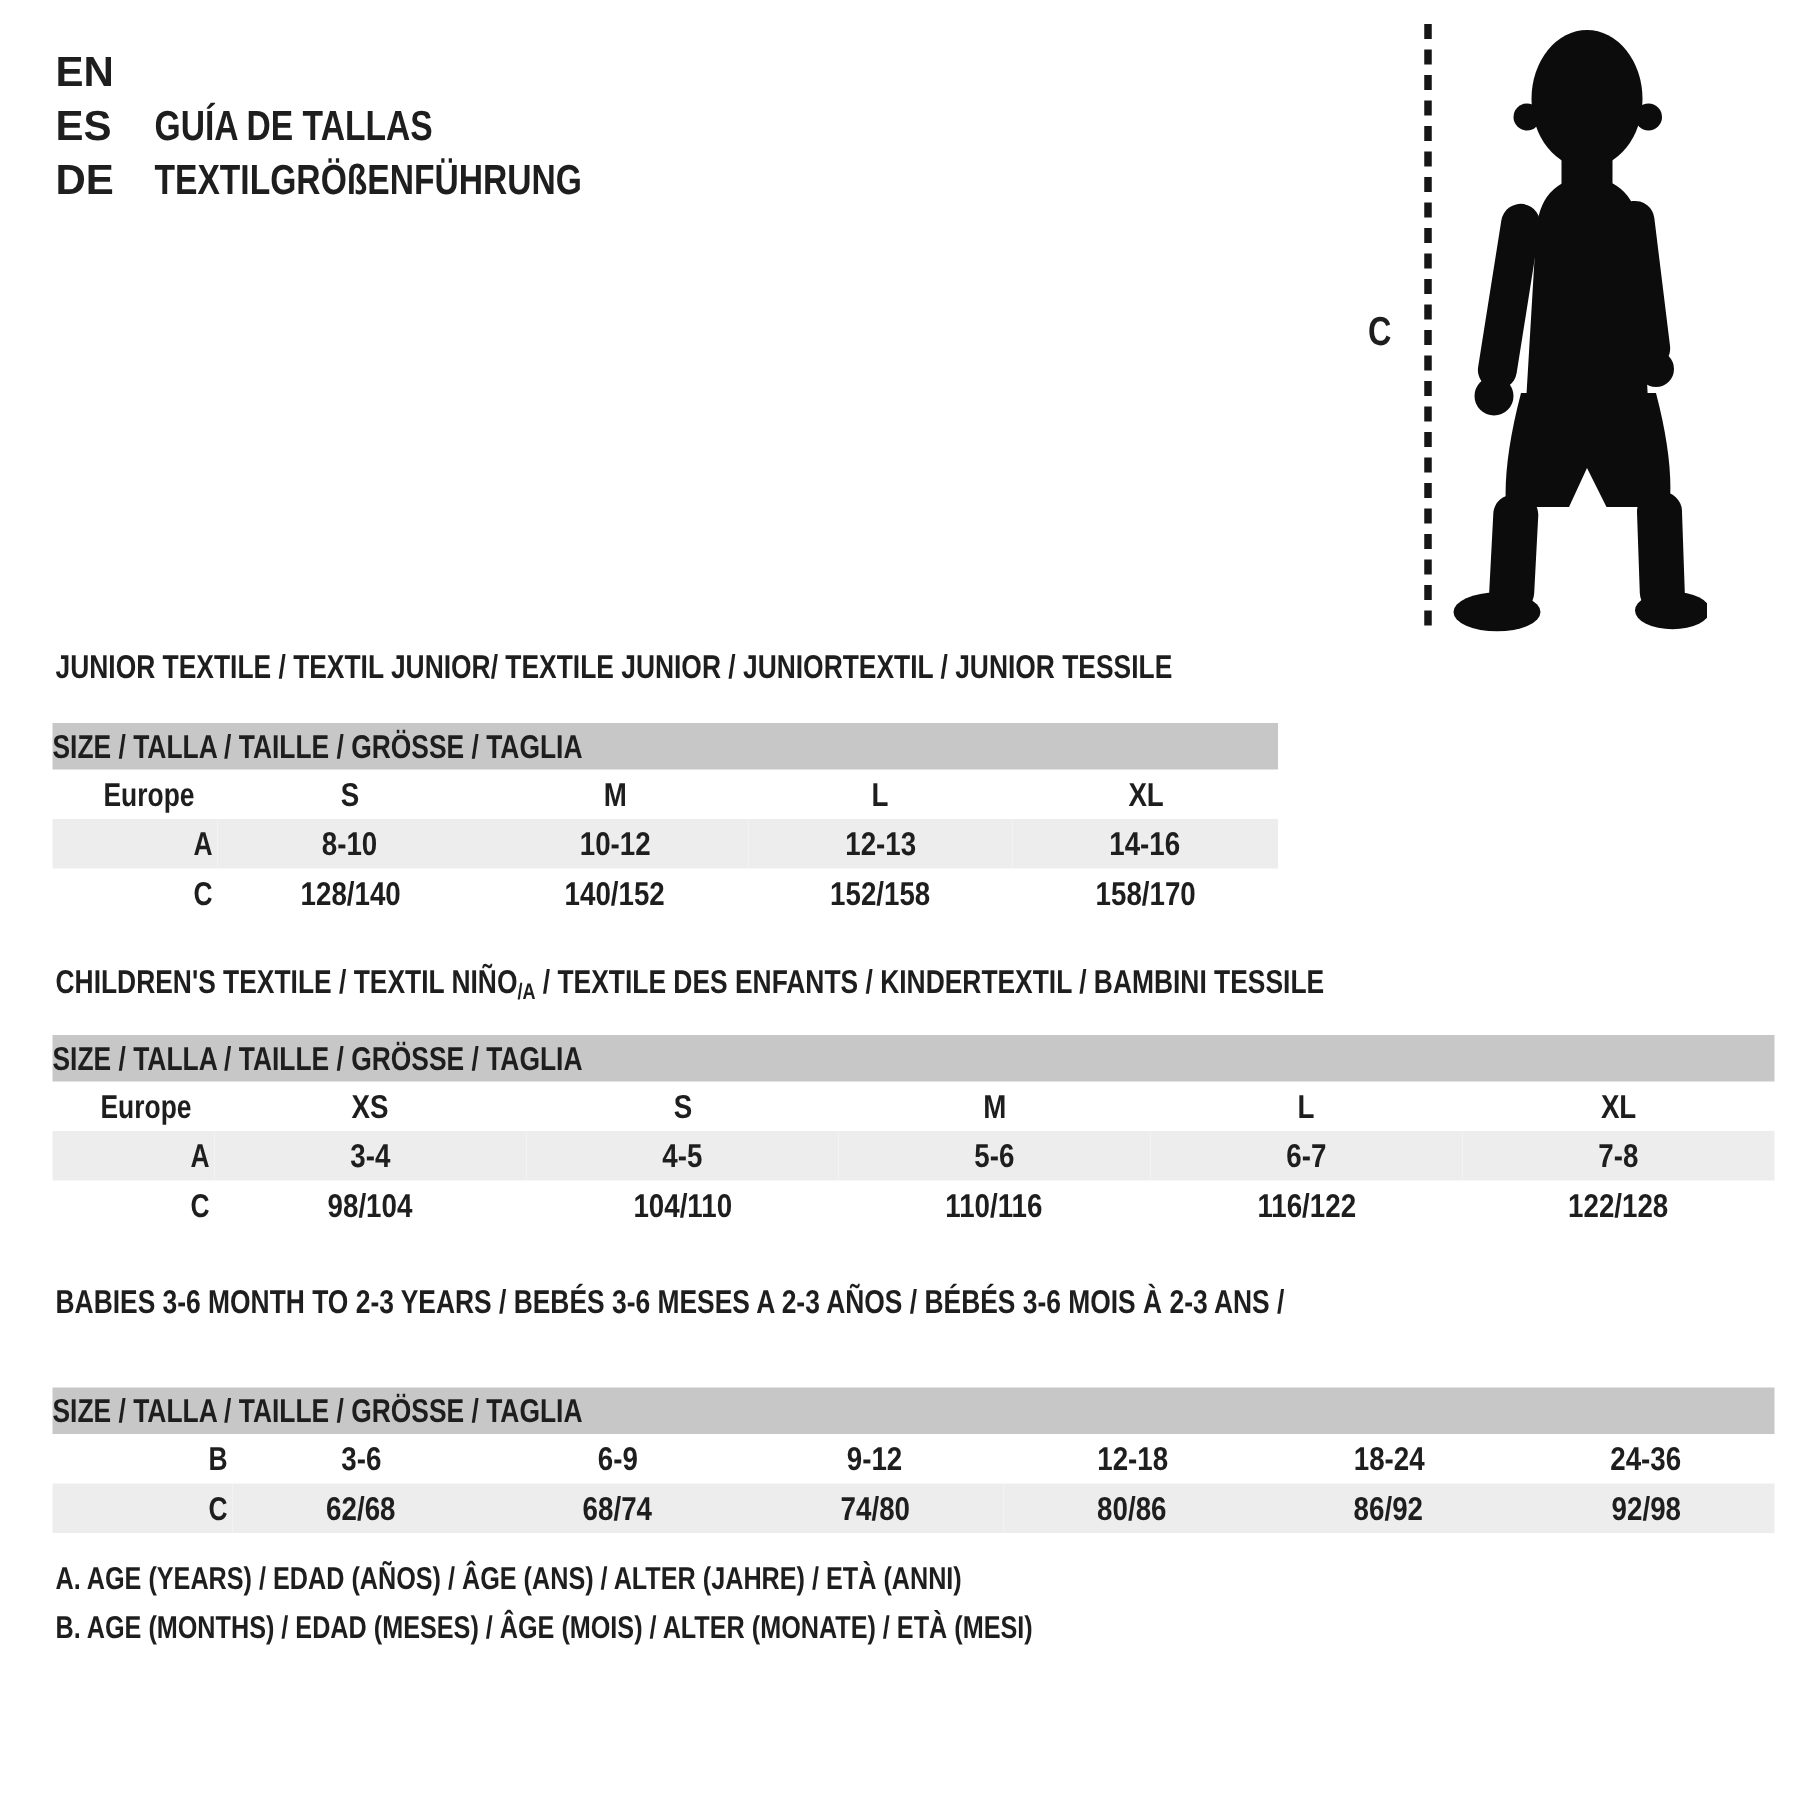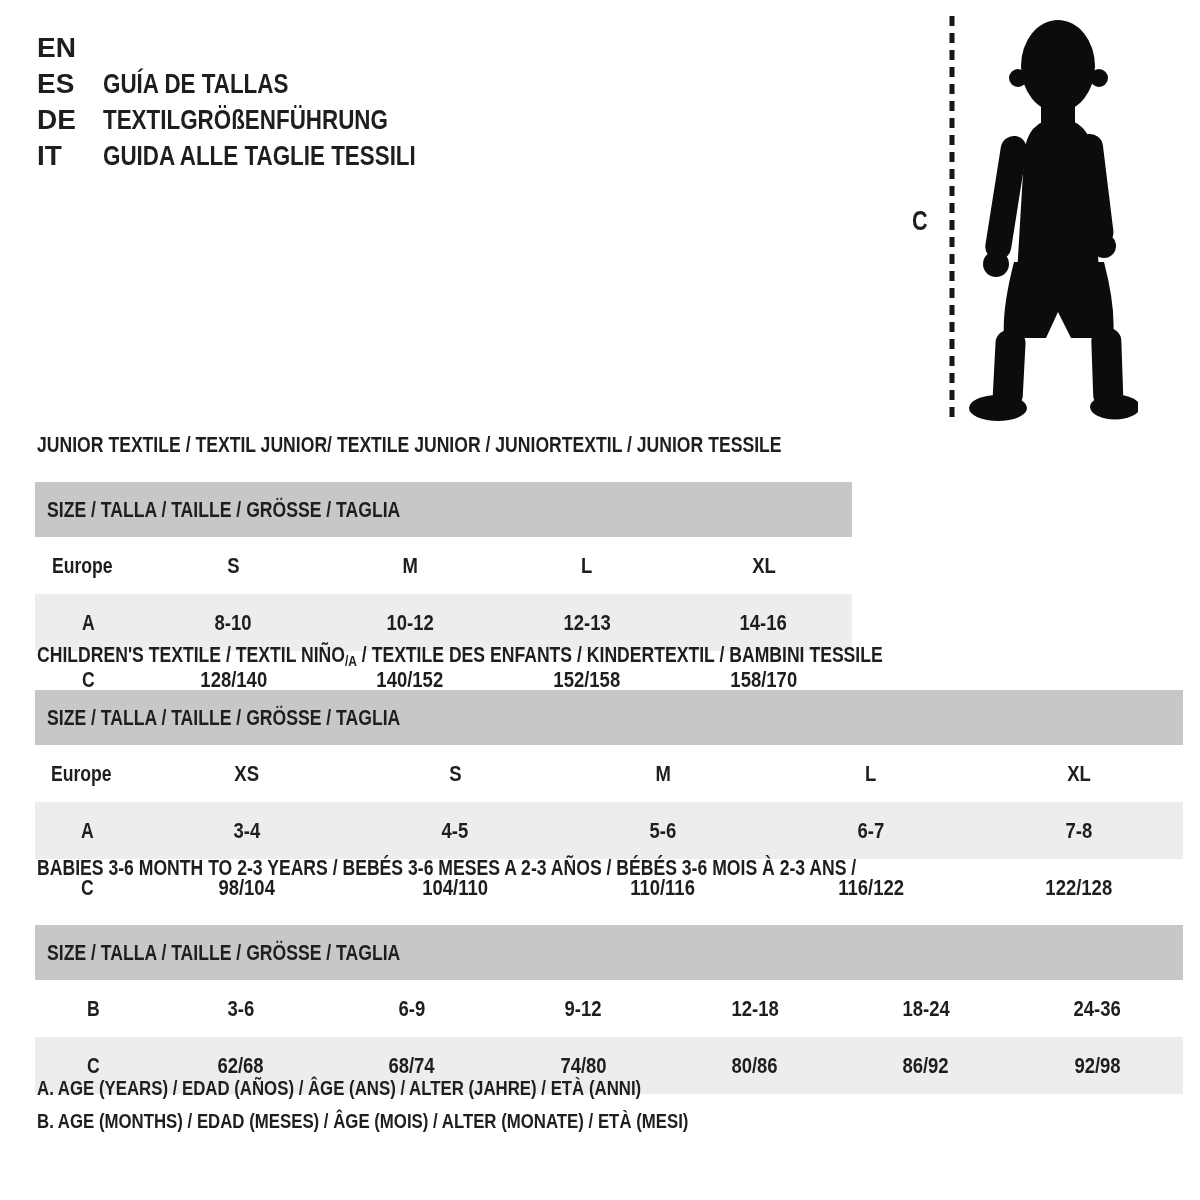--- a/index.html
+++ b/index.html
@@ -24,50 +24,46 @@
   .lang-title{flex:1;}
   
   .dash-line{position:absolute;left:948px;top:16px;}
   .measure-label{position:absolute;left:912px;top:206px;font-size:27px;font-weight:700;}
   .silhouette{position:absolute;left:958px;top:16px;}
   
   .sec-title{position:absolute;left:37px;font-size:22px;font-weight:700;line-height:24px;white-space:nowrap;}
   .sec-title .subsm{font-size:15px;vertical-align:-4px;}
   .babies-title{line-height:33px;}
   table.size-table{position:absolute;left:35px;border-collapse:collapse;table-layout:fixed;font-size:22px;font-weight:700;}
-  table.size-table td{padding:12px;}
+  table.size-table td{padding:0;}
   td.bar{background:var(--bar);height:31px;padding-left:10px;font-size:22px;}
   tr.body-row td{height:33px;}
   tr.alt td{background:var(--alt);}
-  td.lab{text-align:center;padding-left:6px;}
+  td.lab{text-align:right;padding-left:6px;}
   td.val{text-align:center;}
   
-  .notes{position:absolute;left:37px;top:1071px;}
+  .notes{position:absolute;left:37px;top:1036px;}
   .note-line{height:33px;line-height:33px;font-size:21px;font-weight:700;white-space:nowrap;}
 </style>
 </head>
 <body>
 
 <div class="canvas">
 
   <div class="lang-list">
     <div class="lang-row">
       <span class="lang-code">EN</span>
     </div>
     <div class="lang-row">
       <span class="lang-code">ES</span>
       <span class="lang-title"><span class="cond">GUÍA DE TALLAS</span></span>
     </div>
     <div class="lang-row">
       <span class="lang-code">DE</span>
       <span class="lang-title"><span class="cond">TEXTILGRÖßENFÜHRUNG</span></span>
-    </div>
-    <div class="lang-row">
-      <span class="lang-code">IT</span>
-      <span class="lang-title"><span class="cond">GUIDA ALLE TAGLIE TESSILI</span></span>
     </div>
   </div>
 
   <svg class="dash-line" width="8" height="402">
     <line x1="4" y1="0" x2="4" y2="402" stroke="#161616" stroke-width="5" stroke-dasharray="10 7"></line>
   </svg>
   <div class="measure-label"><span class="cond">C</span></div>
 
   <svg class="silhouette" width="180" height="405" viewBox="0 0 180 405">
     <g fill="#0c0c0c">

